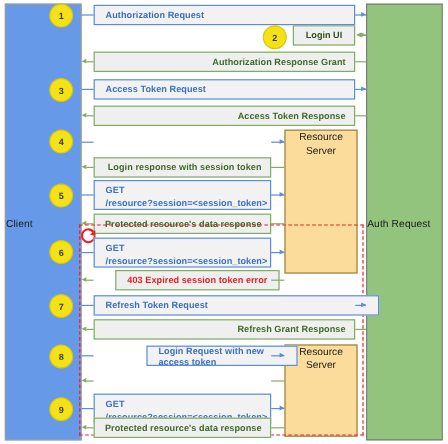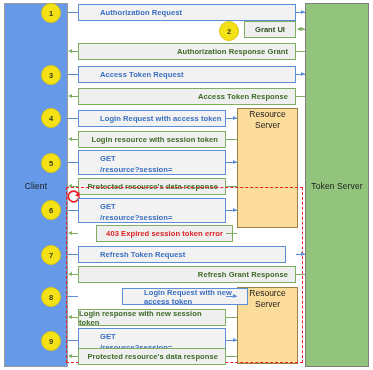--- a/index.html
+++ b/index.html
@@ -16,21 +16,21 @@
   #client-lane{
     left:4px;top:3px;width:64px;height:364px;
     background:#6699e8;border:1px solid #9b9b9b;
   }
   #auth-lane{
     left:305px;top:3px;width:64px;height:364px;
     background:#93c47d;border:1px solid #7f7f7f;
   }
   .lane-label{
     position:absolute;left:0;width:100%;
-    text-align:center;font-size:8.5px;color:#1a1a1a;
+    font-size:8.5px;color:#1a1a1a;
     letter-spacing:.1px;
   }
   #client-label{top:177px;}
   #auth-label{top:177px;}
 
   
   .resource-box{
     position:absolute;box-sizing:border-box;
     background:#fbdc9a;border:1px solid #9b8047;
     display:flex;align-items:flex-start;justify-content:center;
@@ -41,21 +41,21 @@
 
   
   .msg{
     position:absolute;box-sizing:border-box;height:17px;
     display:flex;align-items:center;
     font-size:7.6px;font-weight:bold;letter-spacing:.05px;
   }
   .msg.tall{height:25px;align-items:flex-start;padding-top:2px;}
   .msg-req{
     background:#f2f2f2;border:1px solid #5b8ed6;
-    color:#3b6fc0;justify-content:flex-start;padding-left:21px;
+    color:#3b6fc0;justify-content:flex-start;padding-left:9px;
   }
   .msg-res{
     background:#efefef;border:1px solid #7fae63;
     color:#3e6b28;justify-content:flex-end;padding-right:7px;
   }
   .msg-err{
     background:#efefef;border:1px solid #7fae63;
     color:#dd2222;justify-content:center;
   }
   .msg .multi{display:block;line-height:1.45;text-align:left;}
@@ -110,38 +110,38 @@
 </head>
 <body>
 
 <div id="diagram">
 
   <div class="lane" id="client-lane">
     <div class="lane-label" id="client-label">Client</div>
   </div>
 
   <div class="lane" id="auth-lane">
-    <div class="lane-label" id="auth-label">Token Server</div>
+    <div class="lane-label" id="auth-label">Auth Request</div>
   </div>
 
   <div class="resource-box" id="resource-box-1">
     <span>
       <span>Resource</span><br>
       <span>Server</span>
     </span>
   </div>
 
   <div class="resource-box" id="resource-box-2">
     <span>
       <span>Resource</span><br>
       <span>Server</span>
     </span>
   </div>
 
-  <div id="auth-ui-box">Grant UI</div>
+  <div id="auth-ui-box">Login UI</div>
 
   <div class="stub stub-green" style="left:298px;top:29px;width:7px;"></div>
   <div class="arrow arrow-r-green" style="left:301px;top:27px;"></div>
   <div class="arrow arrow-l-green" style="left:297px;top:27px;"></div>
 
   <div class="msg msg-req" style="left:78px;top:4px;width:218px;">
     <span>Authorization Request</span>
   </div>
   <div class="stub stub-blue" style="left:68px;top:12px;width:10px;"></div>
   <div class="stub stub-blue" style="left:296px;top:12px;width:9px;"></div>
@@ -165,30 +165,27 @@
   <div class="arrow arrow-r-blue" style="left:301px;top:72px;"></div>
   <div class="badge" style="left:41px;top:65px;">3</div>
 
   <div class="msg msg-res" style="left:78px;top:88px;width:218px;">
     <span>Access Token Response</span>
   </div>
   <div class="stub stub-green" style="left:72px;top:96px;width:6px;"></div>
   <div class="arrow arrow-l-green" style="left:68px;top:94px;"></div>
   <div class="stub stub-green" style="left:296px;top:96px;width:9px;"></div>
 
-  <div class="msg msg-req" style="left:78px;top:110px;width:148px;">
-    <span>Login Request with access token</span>
-  </div>
   <div class="stub stub-blue" style="left:68px;top:118px;width:10px;"></div>
   <div class="stub stub-blue" style="left:226px;top:118px;width:11px;"></div>
   <div class="arrow arrow-r-blue" style="left:233px;top:116px;"></div>
   <div class="badge" style="left:41px;top:108px;">4</div>
 
   <div class="msg msg-res" style="left:78px;top:131px;width:148px;">
-    <span>Login resource with session token</span>
+    <span>Login response with session token</span>
   </div>
   <div class="stub stub-green" style="left:72px;top:139px;width:6px;"></div>
   <div class="arrow arrow-l-green" style="left:68px;top:137px;"></div>
   <div class="stub stub-green" style="left:226px;top:139px;width:11px;"></div>
 
   <div class="msg msg-req tall" style="left:78px;top:150px;width:148px;">
     <span class="multi">
       <span>GET</span><br>
       <span>/resource?session=&lt;session_token&gt;</span>
     </span>
@@ -222,21 +219,21 @@
   <div class="arrow arrow-r-blue" style="left:233px;top:208px;"></div>
   <div class="badge" style="left:41px;top:200px;">6</div>
 
   <div class="msg msg-err" style="left:96px;top:225px;width:137px;">
     <span>403 Expired session token error</span>
   </div>
   <div class="stub stub-green" style="left:72px;top:233px;width:6px;"></div>
   <div class="arrow arrow-l-green" style="left:68px;top:231px;"></div>
   <div class="stub stub-green" style="left:226px;top:233px;width:11px;"></div>
 
-  <div class="msg msg-req" style="left:78px;top:246px;width:208px;">
+  <div class="msg msg-req" style="left:78px;top:246px;width:238px;">
     <span>Refresh Token Request</span>
   </div>
   <div class="stub stub-blue" style="left:68px;top:254px;width:10px;"></div>
   <div class="stub stub-blue" style="left:296px;top:254px;width:9px;"></div>
   <div class="arrow arrow-r-blue" style="left:301px;top:252px;"></div>
   <div class="badge" style="left:41px;top:245px;">7</div>
 
   <div class="msg msg-res" style="left:78px;top:266px;width:218px;">
     <span>Refresh Grant Response</span>
   </div>
@@ -245,23 +242,20 @@
   <div class="stub stub-green" style="left:296px;top:274px;width:9px;"></div>
 
   <div class="msg msg-req" style="left:78px;top:288px;width:126px;margin-left:44px;">
     <span>Login Request with new access token</span>
   </div>
   <div class="stub stub-blue" style="left:68px;top:296px;width:10px;"></div>
   <div class="stub stub-blue" style="left:226px;top:296px;width:11px;"></div>
   <div class="arrow arrow-r-blue" style="left:233px;top:294px;"></div>
   <div class="badge" style="left:41px;top:287px;">8</div>
 
-  <div class="msg msg-res" style="left:78px;top:309px;width:148px;">
-    <span>Login response with new session token</span>
-  </div>
   <div class="stub stub-green" style="left:72px;top:317px;width:6px;"></div>
   <div class="arrow arrow-l-green" style="left:68px;top:315px;"></div>
   <div class="stub stub-green" style="left:226px;top:317px;width:11px;"></div>
 
   <div class="msg msg-req tall" style="left:78px;top:328px;width:148px;">
     <span class="multi">
       <span>GET</span><br>
       <span>/resource?session=&lt;session_token&gt;</span>
     </span>
   </div>

